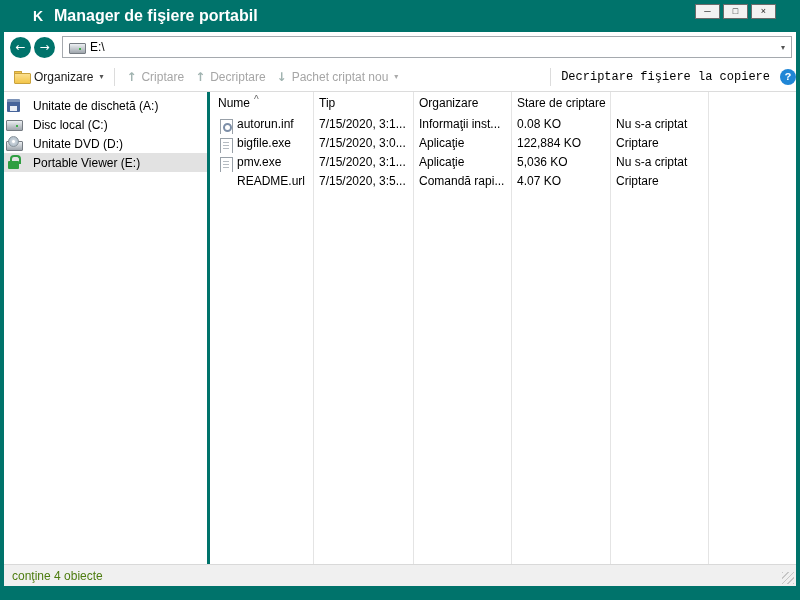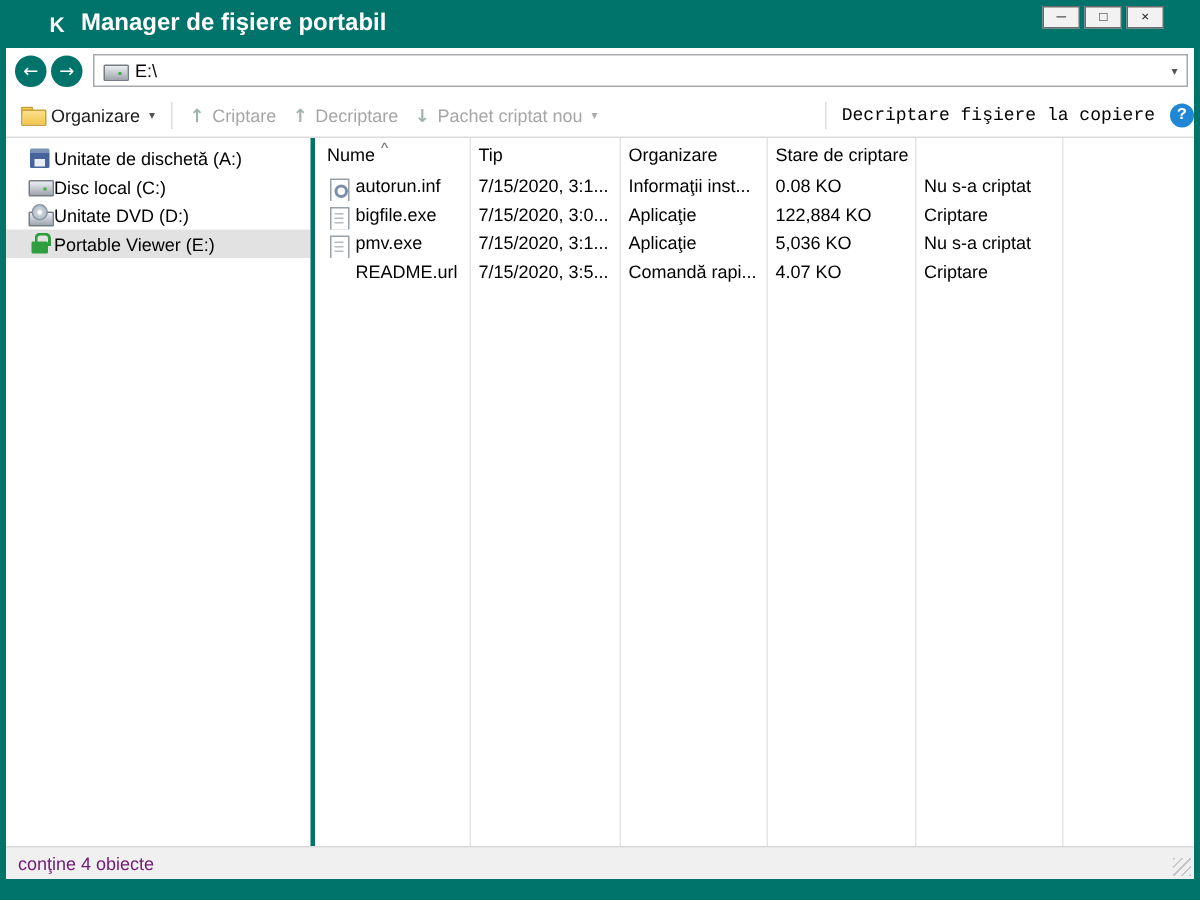--- a/index.html
+++ b/index.html
@@ -39,39 +39,39 @@
   .chev { font-size:8px; color:#555; margin-left:1px; }
   .tb-btn.disabled .chev { color:#aaa; }
   .tb-sep { width:1px; height:18px; background:#dcdcdc; flex:none; }
   .tb-right { margin-left:auto; display:flex; align-items:center; gap:10px;font-family:Liberation Mono, monospace; }
   .help-ic { width:16px; height:16px; border-radius:50%; background:#2086d6; color:#fff; font-size:11px;
              font-weight:bold; display:flex; align-items:center; justify-content:center; }
 
   
   .main { flex:1; display:flex; min-height:0; }
   .sidebar { width:203px; padding-top:4px; }
-  .sb-item { height:19px; display:flex; align-items:center; padding-left:15px; gap:2px; cursor:default; }
+  .sb-item { height:19px; display:flex; align-items:center; padding-left:2px; gap:12px; cursor:default; }
   .sb-item.selected { background:#e2e2e2; }
   .splitter { width:3px; background:#00736b; cursor:col-resize; }
 
   .filelist { flex:1; position:relative; overflow:hidden; }
   .colline { position:absolute; top:0; bottom:0; width:1px; background:#e4e4e4; }
   .fheader, .frow { display:grid; grid-template-columns:103px 100px 98px 99px 98px 1fr; }
   .fheader { height:23px; }
   .hcell { line-height:23px; padding-left:6px; position:relative; white-space:nowrap; overflow:hidden; }
   .hcell.first { padding-left:8px; }
   .sortind { position:absolute; left:44px; top:-4px; font-size:10px; color:#666; }
   .frow { height:19px; }
   .cell { line-height:19px; padding-left:6px; white-space:nowrap; overflow:hidden; }
   .name-cell { padding-left:8px; display:flex; align-items:flex-end; }
   .name-cell .ic { margin-right:4px; }
 
   
   .statusbar { height:22px; background:#f0f0f0; border-top:1px solid #d9d9d9; display:flex;
-               align-items:center; padding:0 8px; color:#701a75; position:relative; }
+               align-items:center; padding:0 8px; color:#4d7c0f; position:relative; }
   .grip { position:absolute; right:2px; bottom:2px; width:12px; height:12px;
           background:repeating-linear-gradient(135deg,#c6c6c6 0 1px,transparent 1px 4px); }
 
   
   .ic { display:inline-block; width:15px; height:15px; position:relative; flex:none; }
 
   .ic[data-icon="floppy"]::before { content:""; position:absolute; left:1px; top:1px; width:13px; height:13px;
       background:linear-gradient(#7c93b8 0 3px,#46649b 3px); border-radius:1px; }
   .ic[data-icon="floppy"]::after { content:""; position:absolute; left:4px; bottom:2px; width:7px; height:5px;
       background:#e9eef6; }

